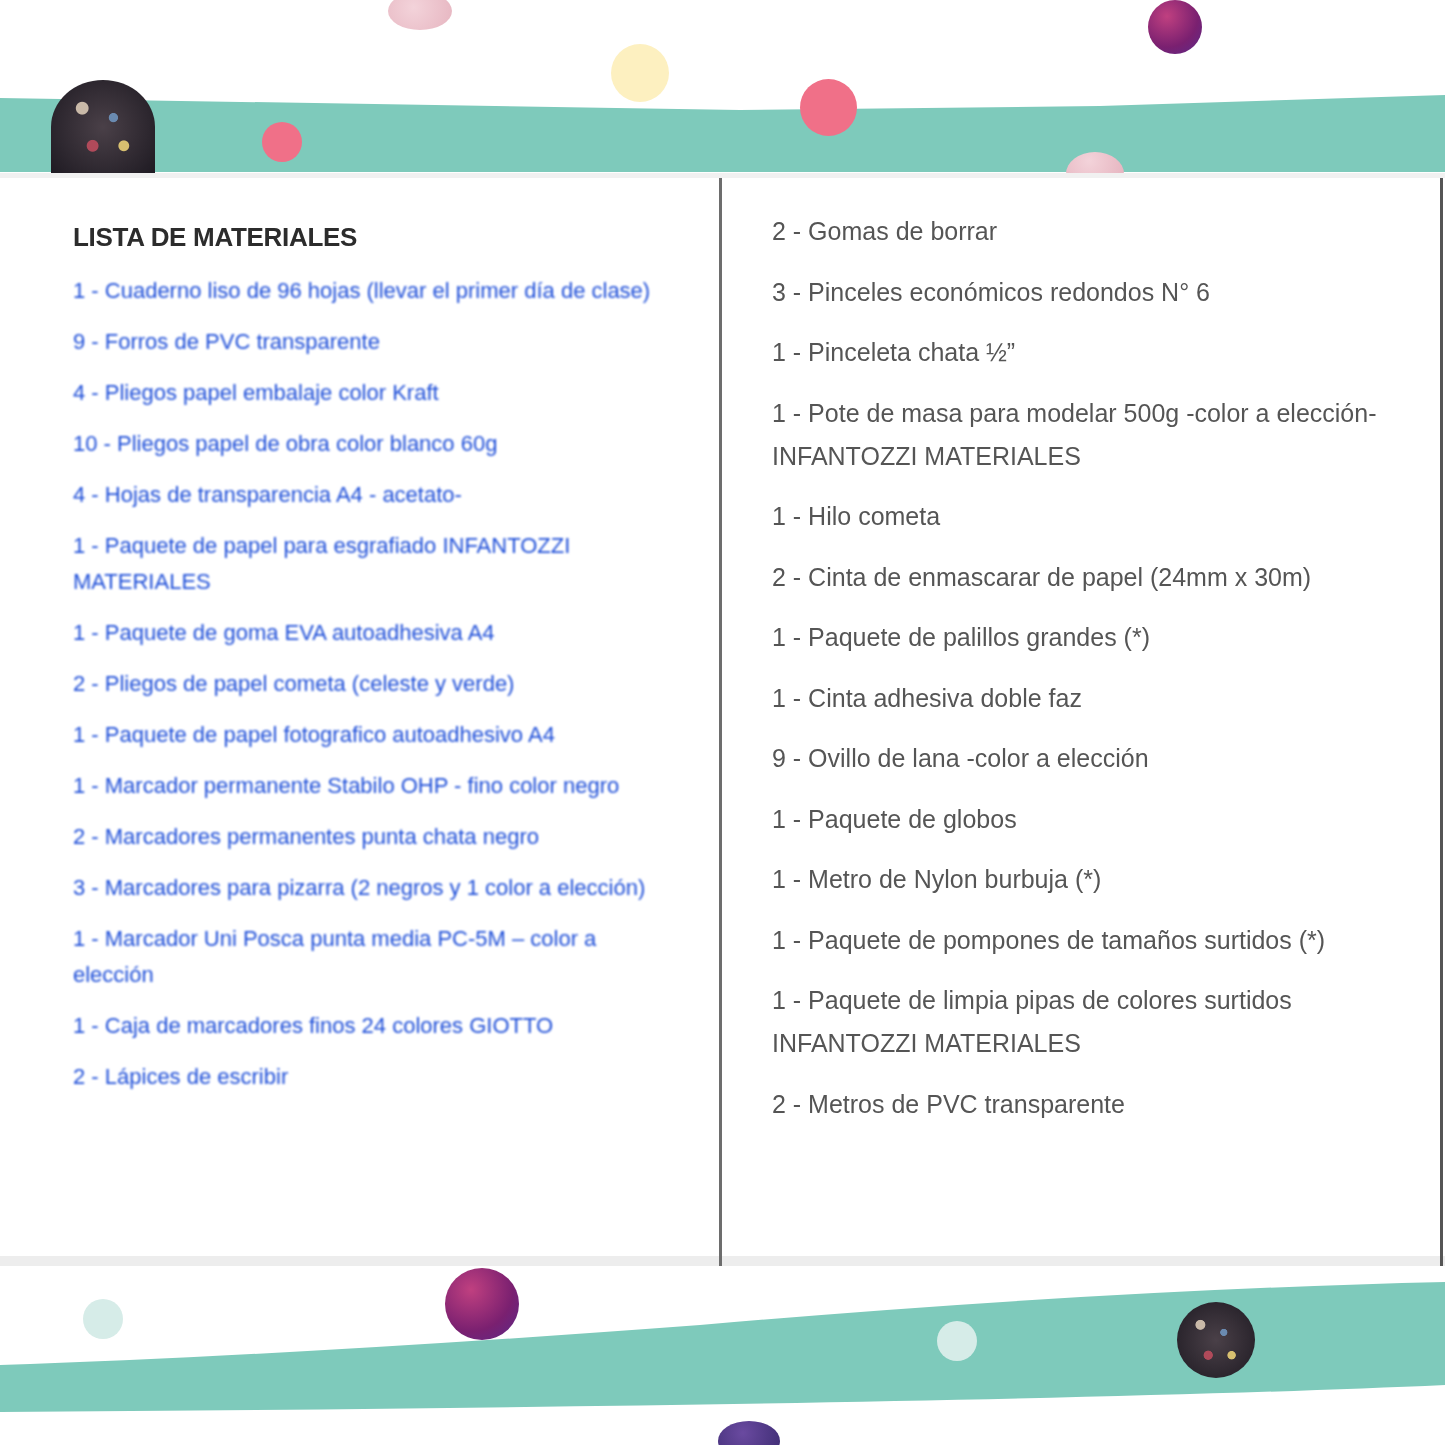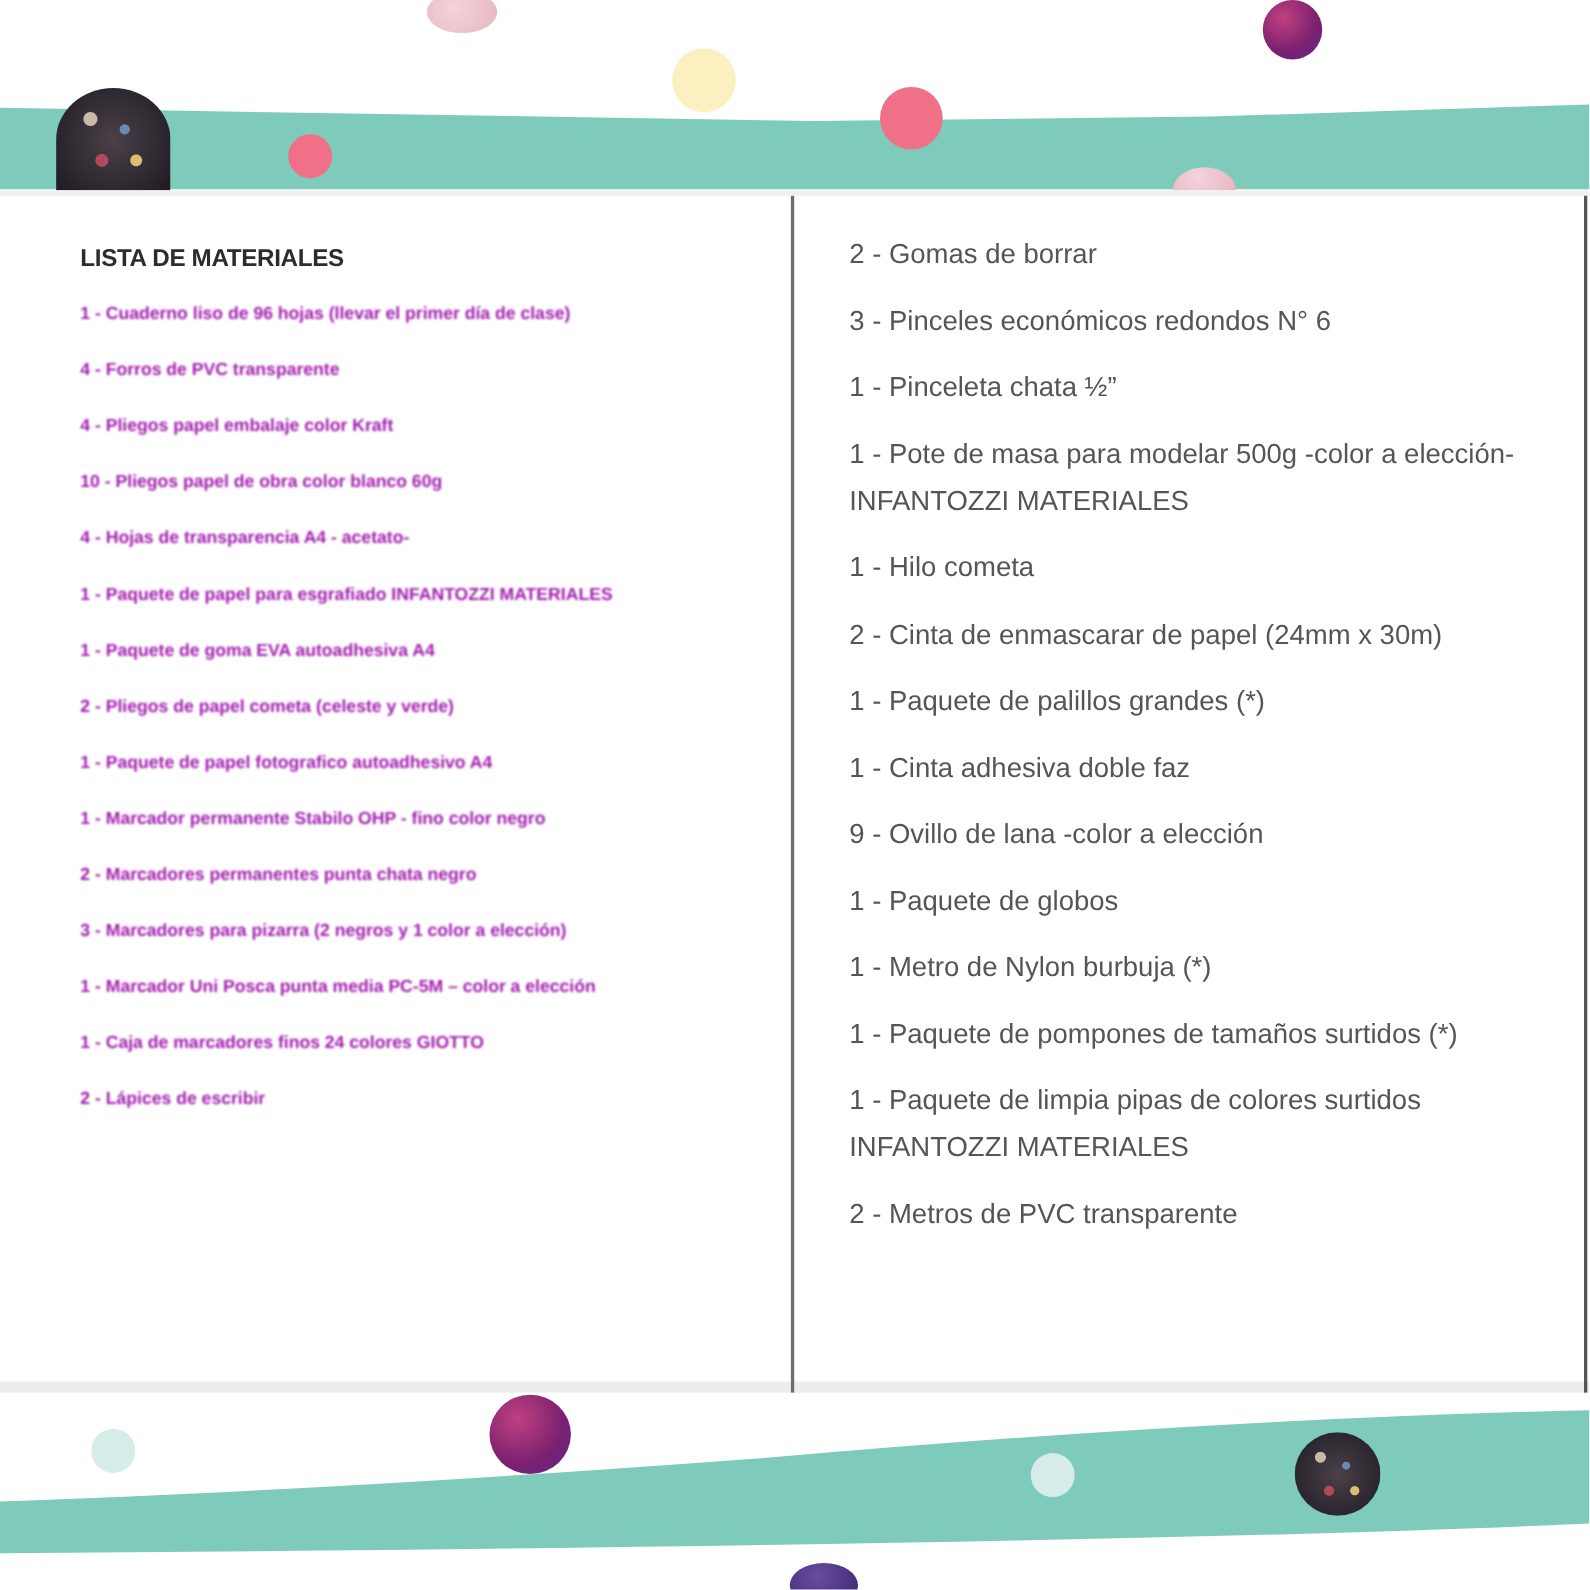--- a/index.html
+++ b/index.html
@@ -7,22 +7,22 @@
   .deco { position:absolute; left:0; width:1445px; }
   .dot { position:absolute; border-radius:50%; }
   .glitter-multi { background: radial-gradient(circle at 30% 30%, #c9b9a8 0 6%, transparent 7%), radial-gradient(circle at 60% 40%, #6a8ab0 0 5%, transparent 6%), radial-gradient(circle at 40% 70%, #b04a5a 0 6%, transparent 7%), radial-gradient(circle at 70% 70%, #d8c070 0 5%, transparent 6%), radial-gradient(circle at 50% 50%, #4a4048, #1e1a22); }
   .glitter-purple { background: radial-gradient(circle at 35% 30%, #c04080, #7a2070 60%, #5a2a8a); }
   .glitter-violet { background: radial-gradient(circle at 40% 30%, #6a4aa0, #3a2a70); }
   .glitter-pink { background: radial-gradient(circle at 40% 40%, #f3d3da, #e6b5c0); }
   .page { position:absolute; left:0; top:173px; width:1445px; height:1093px; background:#ffffff; border-top:5px solid #f1f1f1; border-bottom:10px solid #ededed; box-sizing:border-box; }
   .divider { position:absolute; left:719px; top:178px; width:3px; height:1088px; background:#6d6d6d; }
   .rightedge { position:absolute; left:1440px; top:178px; width:3px; height:1088px; background:#555; }
   .col-left { position:absolute; left:73px; top:222px; width:580px; color:#777; }
-  .col-left h1 { margin:0 0 20px 0; font-size:22px; font-weight:bold; color:#2c2c2c; letter-spacing:-0.3px; filter:blur(0.6px); }
-  .col-left .item { font-size:16px; line-height:36px; margin-bottom:15px; filter:blur(0.9px); color:#a21caf;font-weight:bold; }
+  .col-left h1 { margin:0 0 20px 0; font-size:26px; font-weight:bold; color:#2c2c2c; letter-spacing:-0.3px; filter:blur(0.6px); }
+  .col-left .item { font-size:22px; line-height:36px; margin-bottom:15px; filter:blur(0.9px); color:#1d4ed8; }
   .col-right { position:absolute; left:772px; top:210px; width:620px; }
   .col-right .item { font-size:25px; line-height:43px; margin-bottom:17.5px; color:#555; }
 </style>
 </head>
 <body>
 
 <svg class="deco" style="top:0;height:175px" width="1445" height="175">
   <path d="M0 98 L740 110 L1100 106 L1445 95 L1445 172 L0 172 Z" fill="#7ecabb"></path>
 </svg>
 <div class="dot glitter-pink" style="left:388px;top:-8px;width:64px;height:38px;"></div>
@@ -33,21 +33,21 @@
 <div class="dot" style="left:800px;top:79px;width:57px;height:57px;background:#f07088;"></div>
 <div class="dot glitter-pink" style="left:1066px;top:152px;width:58px;height:22px;border-radius:50% 50% 0 0/100% 100% 0 0;"></div>
 
 <div class="page"></div>
 <div class="divider"></div>
 <div class="rightedge"></div>
 
 <div class="col-left">
   <h1>LISTA DE MATERIALES</h1>
   <div class="item">1 - Cuaderno liso de 96 hojas (llevar el primer día de clase)</div>
-  <div class="item">4 - Forros de PVC transparente</div>
+  <div class="item">9 - Forros de PVC transparente</div>
   <div class="item">4 - Pliegos papel embalaje color Kraft</div>
   <div class="item">10 - Pliegos papel de obra color blanco 60g</div>
   <div class="item">4 - Hojas de transparencia A4 - acetato-</div>
   <div class="item">1 - Paquete de papel para esgrafiado INFANTOZZI MATERIALES</div>
   <div class="item">1 - Paquete de goma EVA autoadhesiva A4</div>
   <div class="item">2 - Pliegos de papel cometa (celeste y verde)</div>
   <div class="item">1 - Paquete de papel fotografico autoadhesivo A4</div>
   <div class="item">1 - Marcador permanente Stabilo OHP - fino color negro</div>
   <div class="item">2 - Marcadores permanentes punta chata negro</div>
   <div class="item">3 - Marcadores para pizarra (2 negros y 1 color a elección)</div>

